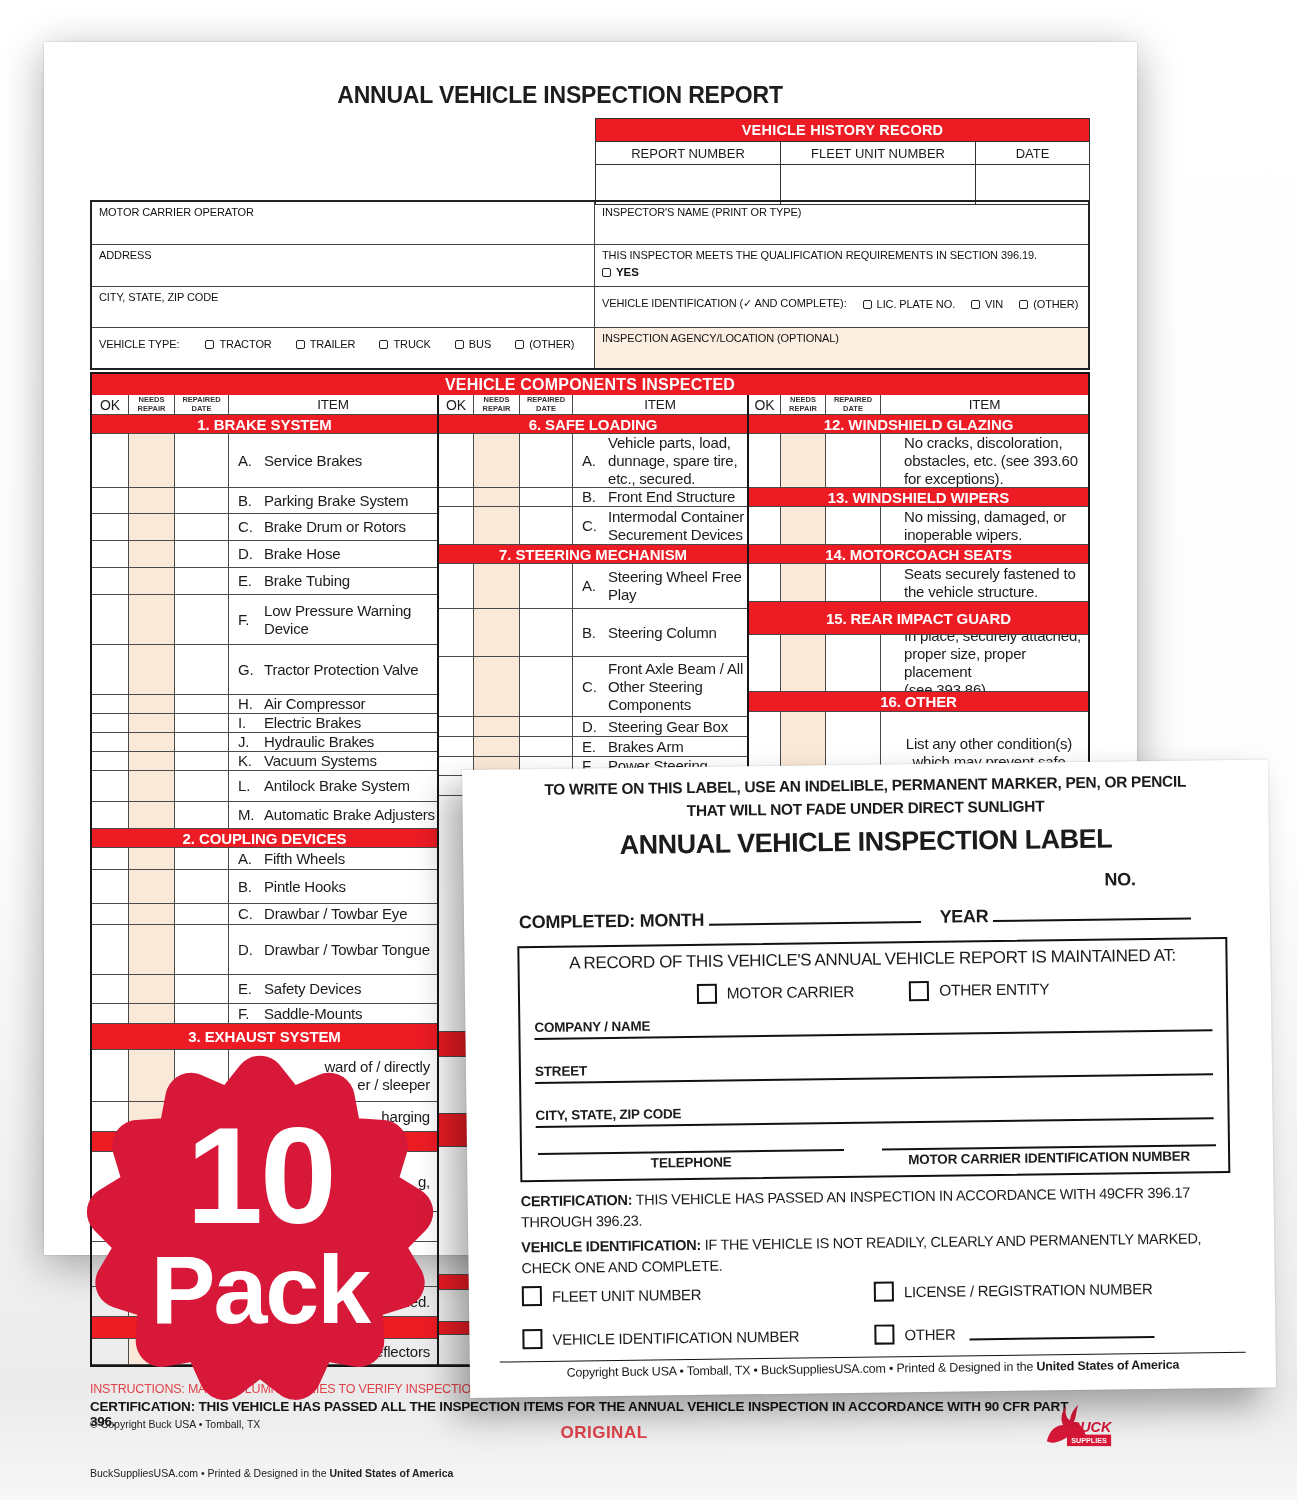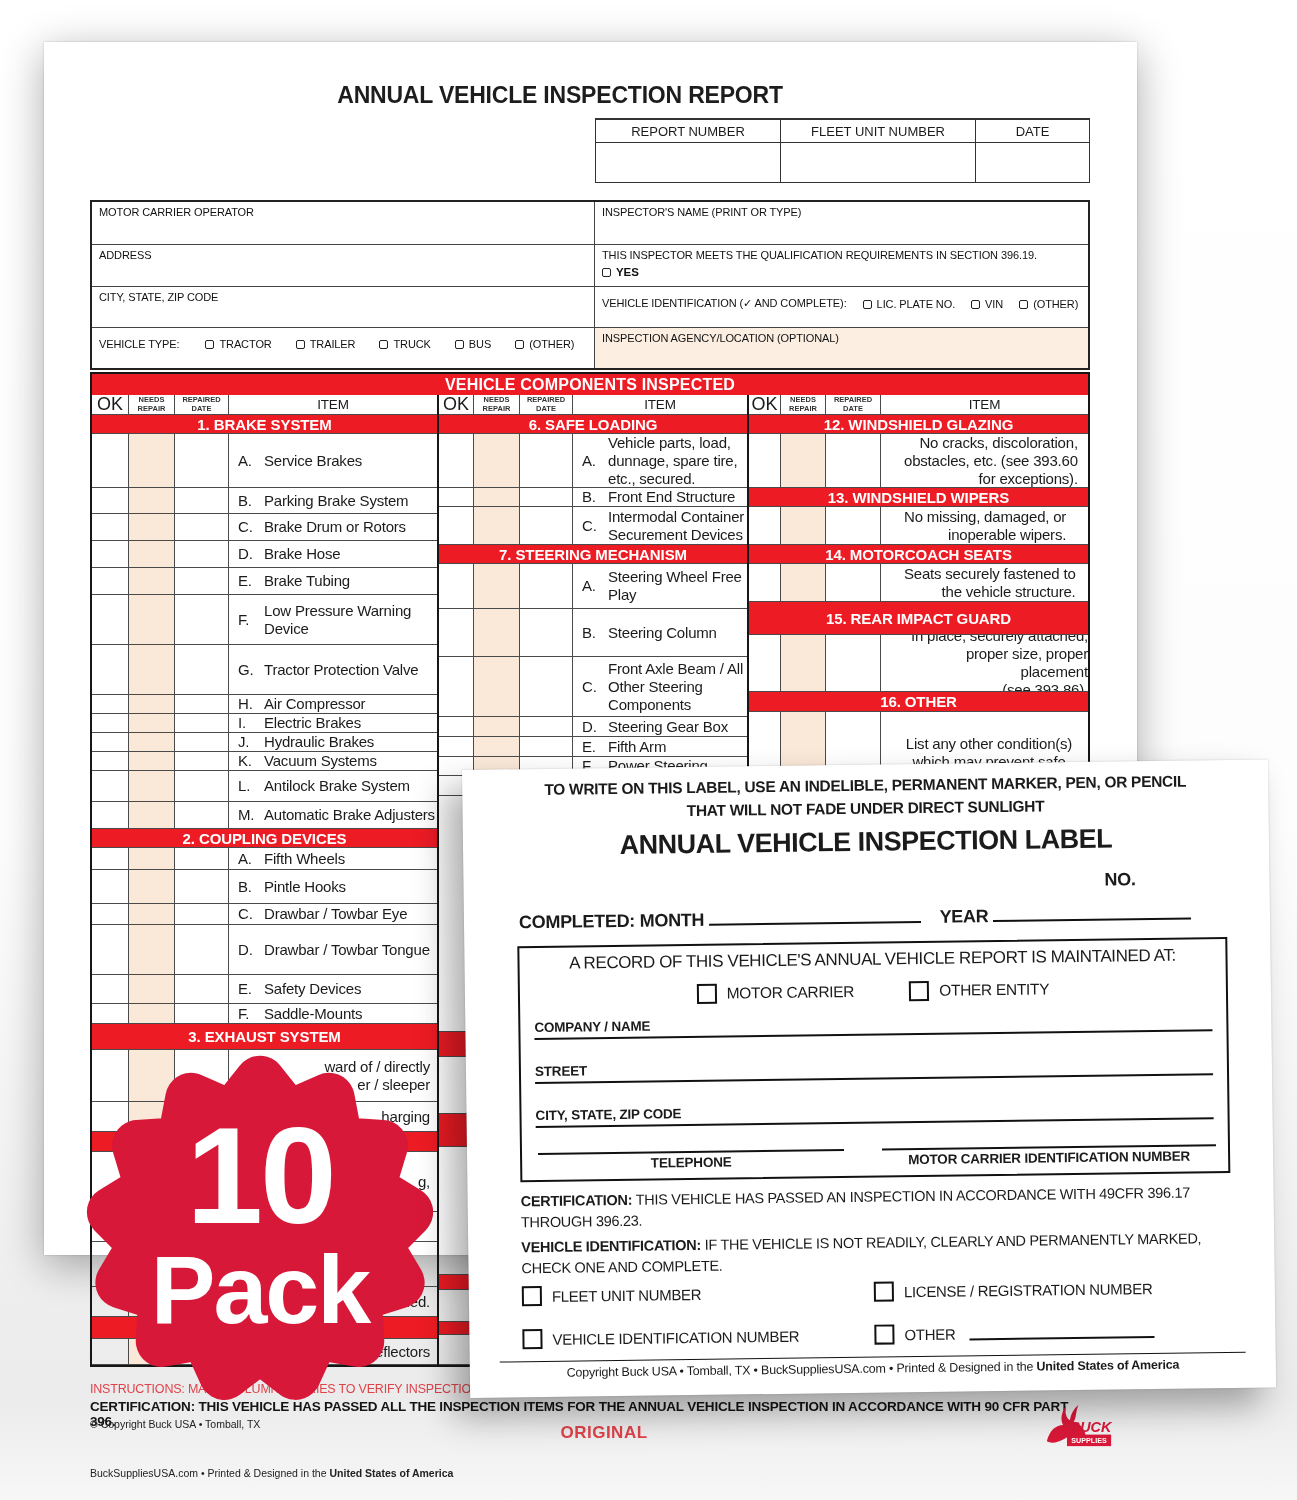--- a/index.html
+++ b/index.html
@@ -56,29 +56,29 @@
   #col0{width:347px;border-right:2px solid #161616;}
   #col1{width:310px;border-right:2px solid #161616;}
   #col2{flex:1;}
   .crow{display:flex;border-bottom:1px solid var(--line);overflow:hidden;}
   .crow.banner{background:var(--red);color:#fff;font-weight:700;font-size:15px;
     align-items:center;justify-content:center;letter-spacing:-.1px;}
   .cell{border-right:1px solid var(--line);height:100%;}
   .needs{background:var(--peach);}
   .itemc{flex:1;display:flex;align-items:center;padding-left:9px;font-size:15px;
     line-height:18px;border-right:none;color:#1b1b1b;letter-spacing:-.2px;}
-  .itemc.noltr{padding-left:23px;text-align:right;}
+  .itemc.noltr{padding-left:23px;}
   .ltr{width:26px;flex:none;}
   .itx{white-space:pre-line;}
   .fragr{justify-content:flex-end;padding-right:7px;text-align:right;}
   .fragc{justify-content:center;padding-left:9px;}
   .fragc .itx{text-align:center;}
   .chead{background:#fff;}
   .chead .cell{display:flex;align-items:center;justify-content:center;background:#fff;}
-  .chead .ok{font-size:18px;}
+  .chead .ok{font-size:14px;}
   .chead .needs,.chead .date{font-size:7.5px;line-height:8.5px;white-space:pre-line;
     text-align:center;color:#333;font-weight:700;}
   .chead .itemc{justify-content:center;font-size:13.5px;padding-left:0;}
   
   .f-instr{position:absolute;left:46px;top:1339px;font-size:12.5px;color:var(--insred);letter-spacing:-.2px;}
   .f-check{display:inline-block;border-bottom:1.5px solid var(--insred);padding:0 14px;margin-left:6px;font-weight:700;}
   .f-cert{position:absolute;left:46px;top:1357px;width:990px;font-size:13.5px;font-weight:700;
     letter-spacing:-.2px;color:#141414;}
   .f-copy1{position:absolute;left:46px;top:1376px;font-size:10.5px;color:#222;}
   .f-copy2{position:absolute;left:46px;top:1391px;font-size:10.5px;color:#222;margin-top:34px;}
@@ -122,20 +122,21 @@
 </style>
 </head>
 <body>
 
 <div class="scene">
 
   <div class="page page-main">
     <div class="rpt-title">ANNUAL VEHICLE INSPECTION REPORT</div>
 
     <div class="hist">
+      <div class="hist-banner">VEHICLE HISTORY RECORD</div>
       <div class="hist-cols">
         <div class="hc0">REPORT NUMBER</div>
         <div class="hc1">FLEET UNIT NUMBER</div>
         <div class="hc2">DATE</div>
       </div>
       <div class="hist-empty">
         <div class="hc0"></div>
         <div class="hc1"></div>
         <div class="hc2"></div>
       </div>
@@ -497,21 +498,21 @@
                 <span class="ltr">D.</span>
                 <span class="itx">Steering Gear Box</span>
               </div>
             </div>
             <div class="crow" style="height: 20px;">
               <div class="cell ok" style="width: 35px;"></div>
               <div class="cell needs" style="width: 46px;"></div>
               <div class="cell date" style="width: 53px;"></div>
               <div class="cell itemc">
                 <span class="ltr">E.</span>
-                <span class="itx">Fifth Arm</span>
+                <span class="itx">Brakes Arm</span>
               </div>
             </div>
             <div class="crow" style="height: 19px;">
               <div class="cell ok" style="width: 35px;"></div>
               <div class="cell needs" style="width: 46px;"></div>
               <div class="cell date" style="width: 53px;"></div>
               <div class="cell itemc">
                 <span class="ltr">F.</span>
                 <span class="itx">Power Steering</span>
               </div>

